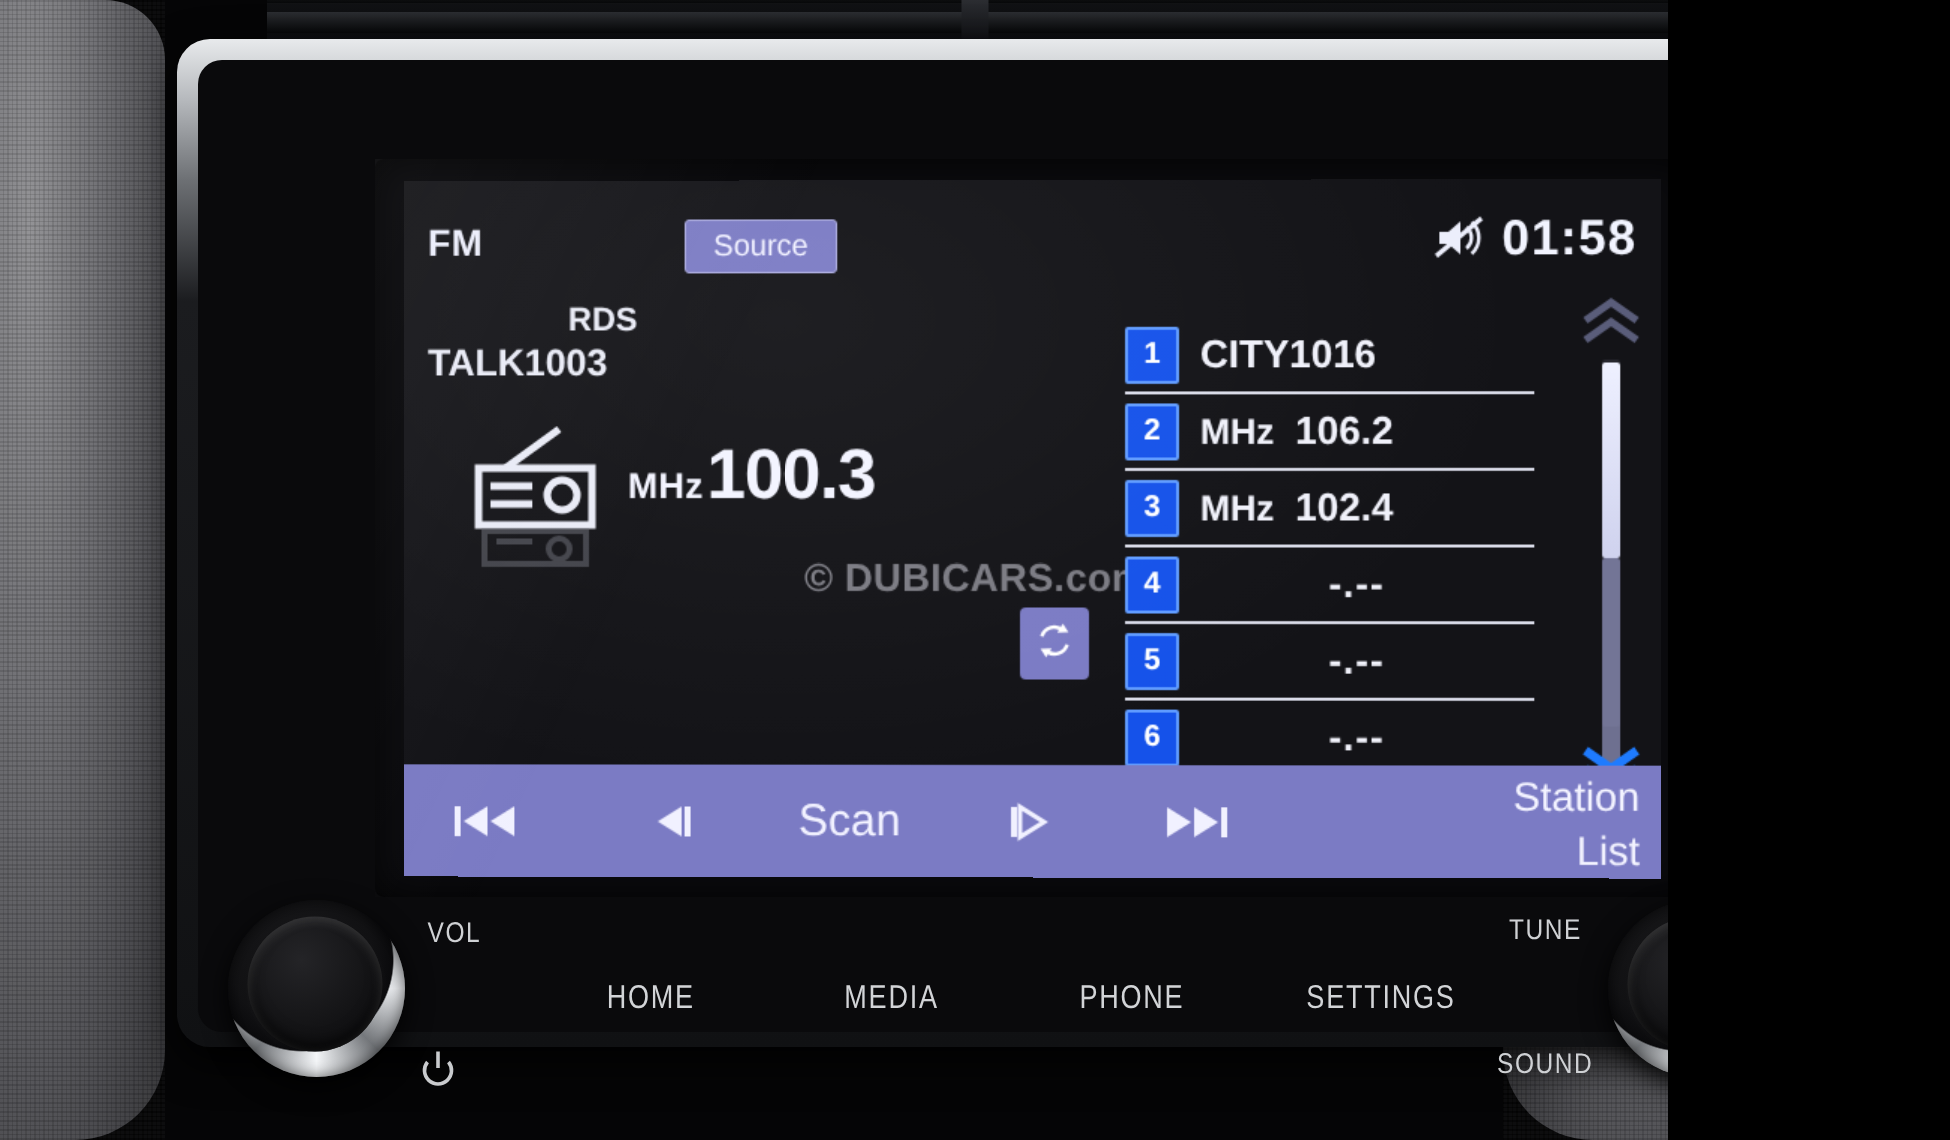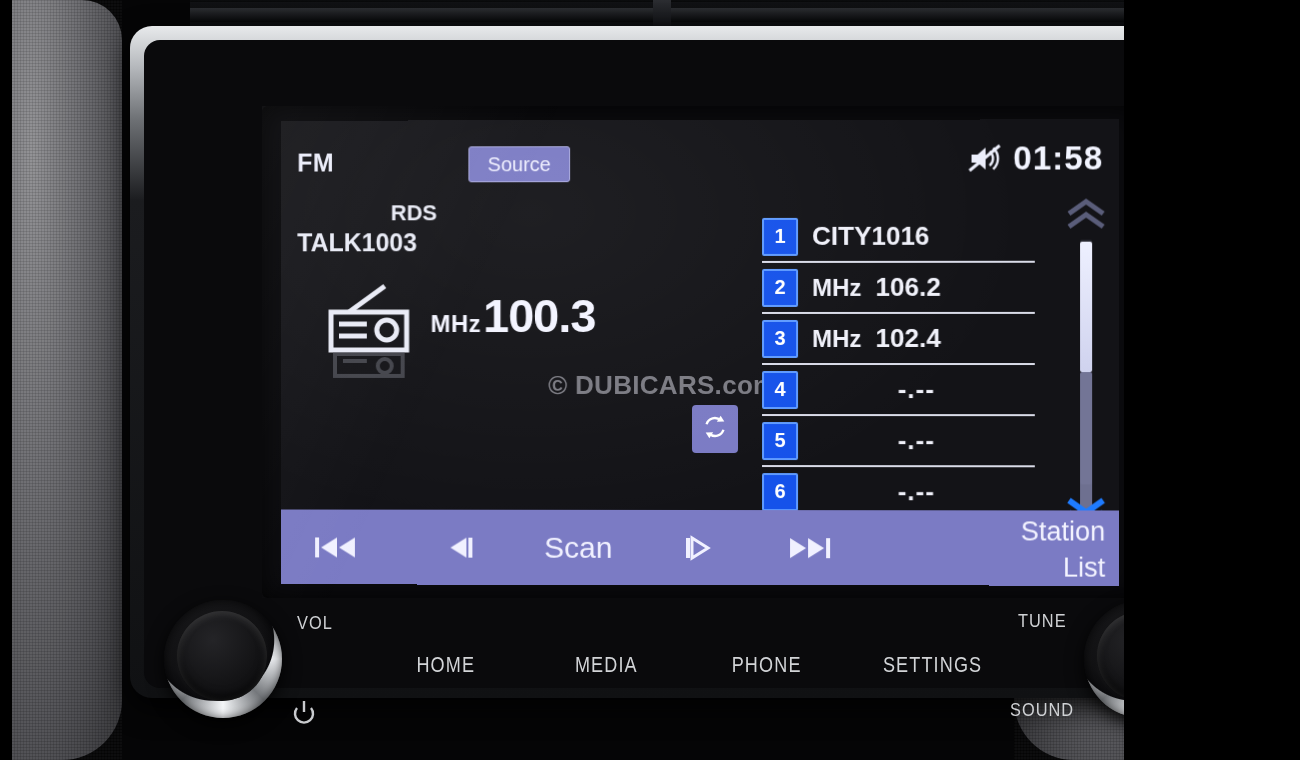--- a/index.html
+++ b/index.html
@@ -1,19 +1,19 @@
 <!DOCTYPE html>
 <html><head>
 <meta charset="utf-8">
 <style>
   html,body{margin:0;padding:0;background:#000;}
   body{width:1300px;height:760px;overflow:hidden;font-family:"Liberation Sans",sans-serif;}
 
   #stage{position:relative;width:1112px;height:760px;overflow:hidden;
-    background:#050506;margin-left:12px;}
+    background:#050506;}
 
   
   .dash-left,.dash-right{position:absolute;top:0;height:760px;width:150px;
     background:
       radial-gradient(ellipse at 40% 20%, #8f8f92 0%, #6e6e72 35%, #4c4c50 70%, #303033 100%);
     filter:none;}
   .dash-left{left:-40px;border-radius:0 40px 60px 0;}
   .dash-right{right:-40px;border-radius:40px 0 0 60px;
     background:radial-gradient(ellipse at 60% 20%, #9a9a9d 0%, #76767a 35%, #4f4f53 70%, #2e2e31 100%);}
   .dash-texture{position:absolute;inset:0;opacity:.35;

